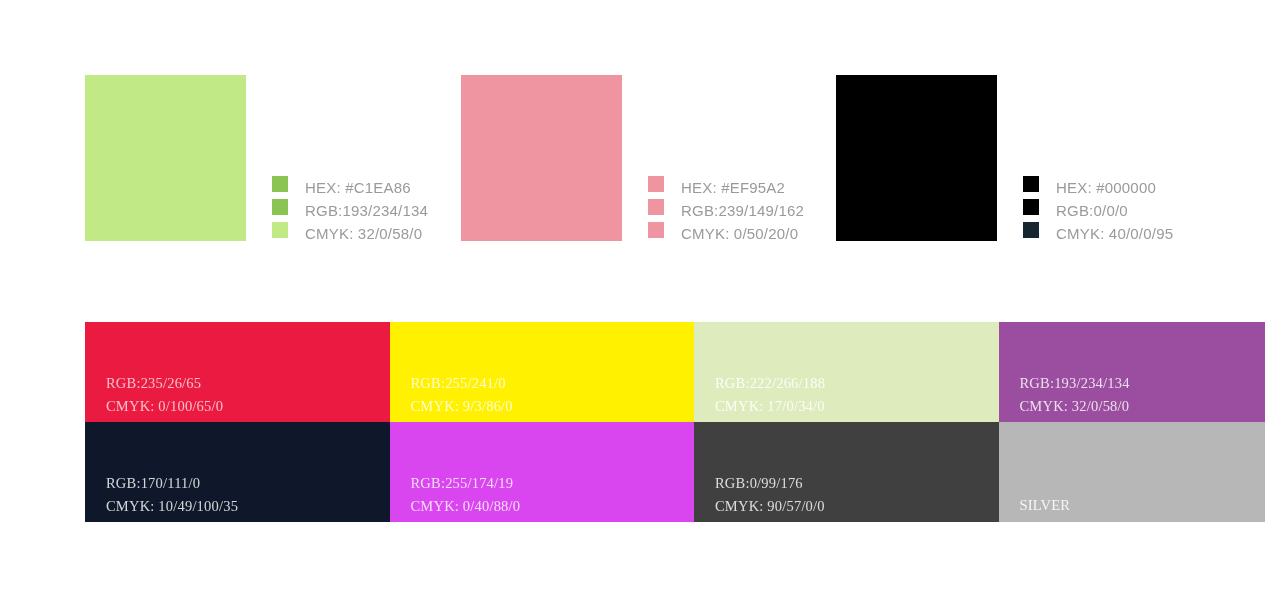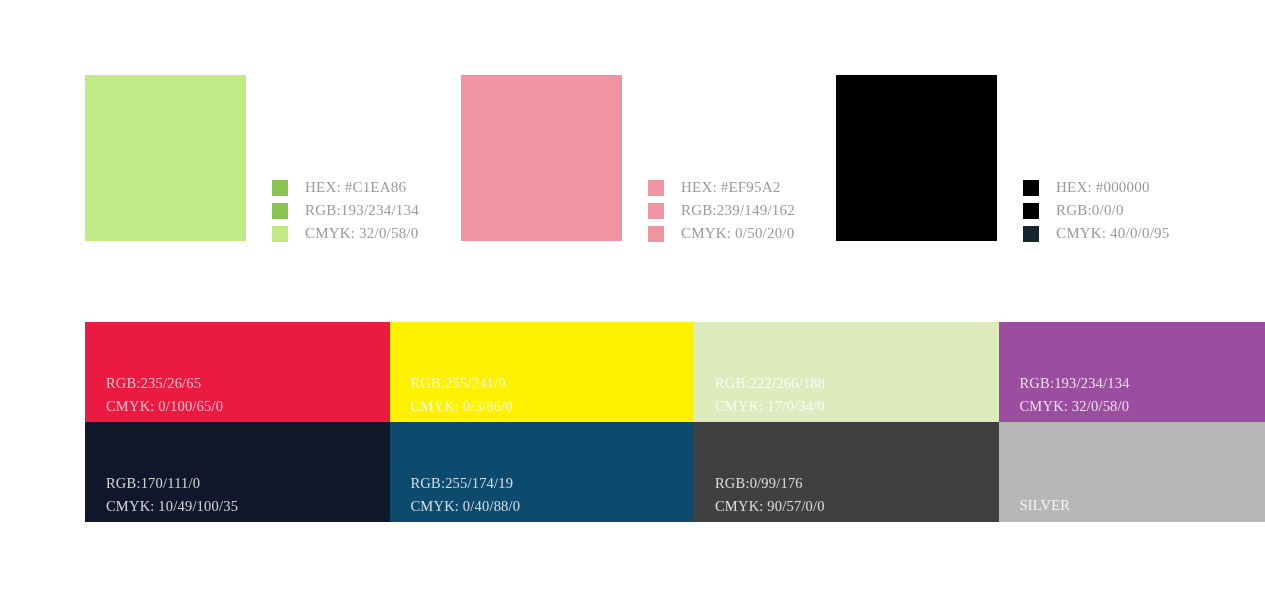--- a/index.html
+++ b/index.html
@@ -45,23 +45,22 @@
 
   .legend {
     position: absolute;
     top: 101px;
     left: 187px;
     width: 230px;
   }
 
   .legend-row {
     display: flex;
-    align-items: center;
+    align-items: flex-start;
     height: 23px;
-    font-family: Liberation Serif, serif;
   }
   .legend-chip {
     width: 16px;
     height: 16px;
     flex: 0 0 16px;
     margin-right: 17px;
   }
   .legend-text {
     font-size: 15px;
     color: #9a9a9a;
@@ -163,42 +162,42 @@
 <div class="palette-grid">
   <div class="grid-cell" style="background: rgb(235, 26, 65);">
     <div class="cell-lines">
       <div class="cell-line" style="color: rgba(255, 255, 255, 0.72);">RGB:235/26/65</div>
       <div class="cell-line" style="color: rgba(255, 255, 255, 0.72);">CMYK: 0/100/65/0</div>
     </div>
   </div>
   <div class="grid-cell" style="background: rgb(255, 241, 0);">
     <div class="cell-lines">
       <div class="cell-line" style="color: rgba(255, 255, 255, 0.82);">RGB:255/241/0</div>
-      <div class="cell-line" style="color: rgba(255, 255, 255, 0.82);">CMYK: 0/3/86/0</div>
+      <div class="cell-line" style="color: rgba(255, 255, 255, 0.82);">CMYK: 9/3/86/0</div>
     </div>
   </div>
   <div class="grid-cell" style="background: rgb(222, 235, 188);">
     <div class="cell-lines">
       <div class="cell-line" style="color: rgba(255, 255, 255, 0.9);">RGB:222/266/188</div>
       <div class="cell-line" style="color: rgba(255, 255, 255, 0.9);">CMYK: 17/0/34/0</div>
     </div>
   </div>
   <div class="grid-cell" style="background: rgb(155, 78, 160);">
     <div class="cell-lines">
       <div class="cell-line" style="color: rgba(255, 255, 255, 0.82);">RGB:193/234/134</div>
       <div class="cell-line" style="color: rgba(255, 255, 255, 0.82);">CMYK: 32/0/58/0</div>
     </div>
   </div>
   <div class="grid-cell" style="background: #0f172a;">
     <div class="cell-lines">
       <div class="cell-line" style="color: rgba(255, 255, 255, 0.82);">RGB:170/111/0</div>
       <div class="cell-line" style="color: rgba(255, 255, 255, 0.82);">CMYK: 10/49/100/35</div>
     </div>
   </div>
-  <div class="grid-cell" style="background: #0c4a6e;">
+  <div class="grid-cell" style="background: #d946ef;">
     <div class="cell-lines">
       <div class="cell-line" style="color: rgba(255, 255, 255, 0.82);">RGB:255/174/19</div>
       <div class="cell-line" style="color: rgba(255, 255, 255, 0.82);">CMYK: 0/40/88/0</div>
     </div>
   </div>
   <div class="grid-cell" style="background: #404040;">
     <div class="cell-lines">
       <div class="cell-line" style="color: rgba(255, 255, 255, 0.82);">RGB:0/99/176</div>
       <div class="cell-line" style="color: rgba(255, 255, 255, 0.82);">CMYK: 90/57/0/0</div>
     </div>

